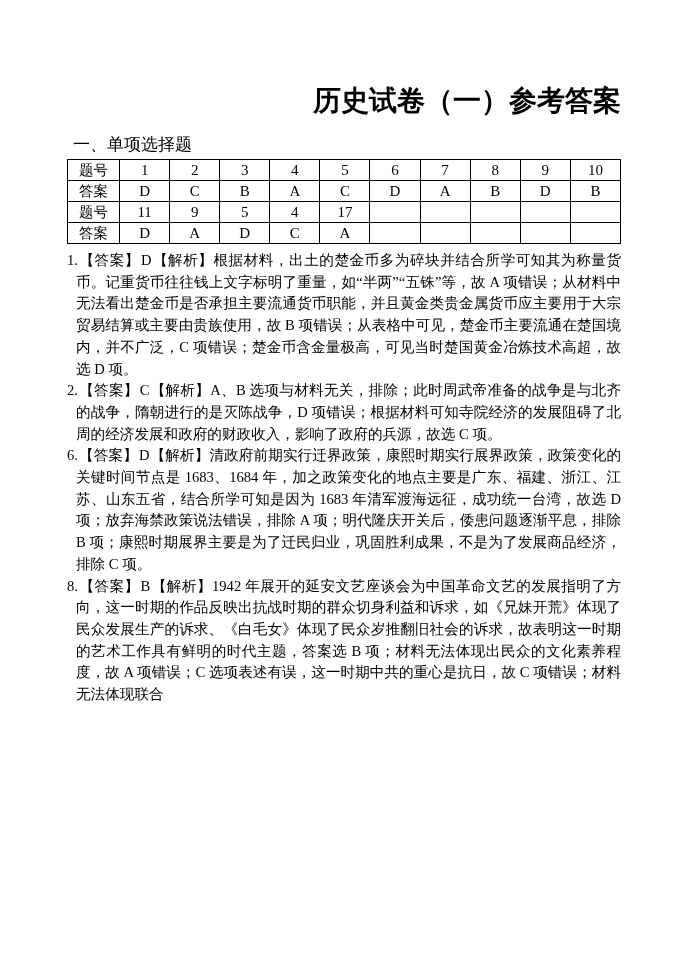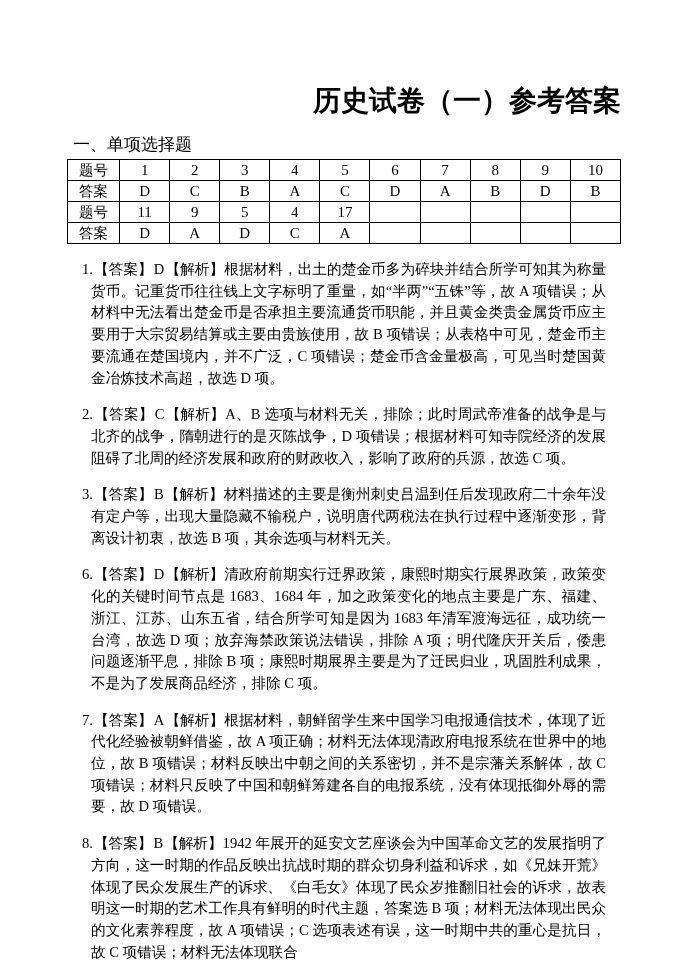--- a/index.html
+++ b/index.html
@@ -52,21 +52,21 @@
   col.c0 { width: 52px; }
   col.cn { width: 50px; }
   .explanations {
     margin-top: 6px;
     font-size: 14.6px;
     line-height: 21.7px;
     text-align: justify;
     width: 554px;
   }
   p.exp {
-    margin: 15px;
+    margin: 0;
     padding-left: 9px;
     text-indent: -9px;
   }
   .num { margin-right: 1px; }
   .ans { margin: 0 1px; }
 </style>
 </head>
 <body>
 
 <div class="page">
@@ -141,19 +141,17 @@
         <td></td>
         <td></td>
         <td></td>
       </tr>
     </tbody>
   </table>
 
   <div class="explanations">
     <p class="exp"><span class="num">1.</span><span class="tag">【答案】</span><span class="ans">D</span><span class="tag">【解析】</span><span class="body">根据材料，出土的楚金币多为碎块并结合所学可知其为称量货币。记重货币往往钱上文字标明了重量，如“半两”“五铢”等，故 A 项错误；从材料中无法看出楚金币是否承担主要流通货币职能，并且黄金类贵金属货币应主要用于大宗贸易结算或主要由贵族使用，故 B 项错误；从表格中可见，楚金币主要流通在楚国境内，并不广泛，C 项错误；楚金币含金量极高，可见当时楚国黄金冶炼技术高超，故选 D 项。</span></p>
     <p class="exp"><span class="num">2.</span><span class="tag">【答案】</span><span class="ans">C</span><span class="tag">【解析】</span><span class="body">A、B 选项与材料无关，排除；此时周武帝准备的战争是与北齐的战争，隋朝进行的是灭陈战争，D 项错误；根据材料可知寺院经济的发展阻碍了北周的经济发展和政府的财政收入，影响了政府的兵源，故选 C 项。</span></p>
-    <p class="exp"><span class="num">3.</span><span class="tag">【答案】</span><span class="ans">B</span><span class="tag">【解析】</span><span class="body">材料描述的主要是衡州刺史吕温到任后发现政府二十余年没有定户等，出现大量隐藏不输税户，说明唐代两税法在执行过程中逐渐变形，背离设计初衷，故选 B 项，其余选项与材料无关。</span></p>
     <p class="exp"><span class="num">6.</span><span class="tag">【答案】</span><span class="ans">D</span><span class="tag">【解析】</span><span class="body">清政府前期实行迁界政策，康熙时期实行展界政策，政策变化的关键时间节点是 1683、1684 年，加之政策变化的地点主要是广东、福建、浙江、江苏、山东五省，结合所学可知是因为 1683 年清军渡海远征，成功统一台湾，故选 D 项；放弃海禁政策说法错误，排除 A 项；明代隆庆开关后，倭患问题逐渐平息，排除 B 项；康熙时期展界主要是为了迁民归业，巩固胜利成果，不是为了发展商品经济，排除 C 项。</span></p>
-    <p class="exp"><span class="num">7.</span><span class="tag">【答案】</span><span class="ans">A</span><span class="tag">【解析】</span><span class="body">根据材料，朝鲜留学生来中国学习电报通信技术，体现了近代化经验被朝鲜借鉴，故 A 项正确；材料无法体现清政府电报系统在世界中的地位，故 B 项错误；材料反映出中朝之间的关系密切，并不是宗藩关系解体，故 C 项错误；材料只反映了中国和朝鲜筹建各自的电报系统，没有体现抵御外辱的需要，故 D 项错误。</span></p>
     <p class="exp"><span class="num">8.</span><span class="tag">【答案】</span><span class="ans">B</span><span class="tag">【解析】</span><span class="body">1942 年展开的延安文艺座谈会为中国革命文艺的发展指明了方向，这一时期的作品反映出抗战时期的群众切身利益和诉求，如《兄妹开荒》体现了民众发展生产的诉求、《白毛女》体现了民众岁推翻旧社会的诉求，故表明这一时期的艺术工作具有鲜明的时代主题，答案选 B 项；材料无法体现出民众的文化素养程度，故 A 项错误；C 选项表述有误，这一时期中共的重心是抗日，故 C 项错误；材料无法体现联合</span></p>
   </div>
 
 </div>
 
 </body></html>

